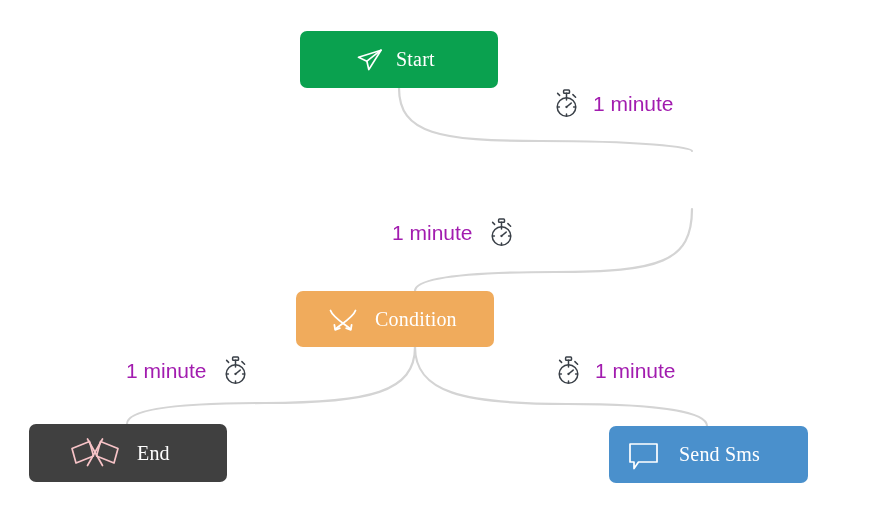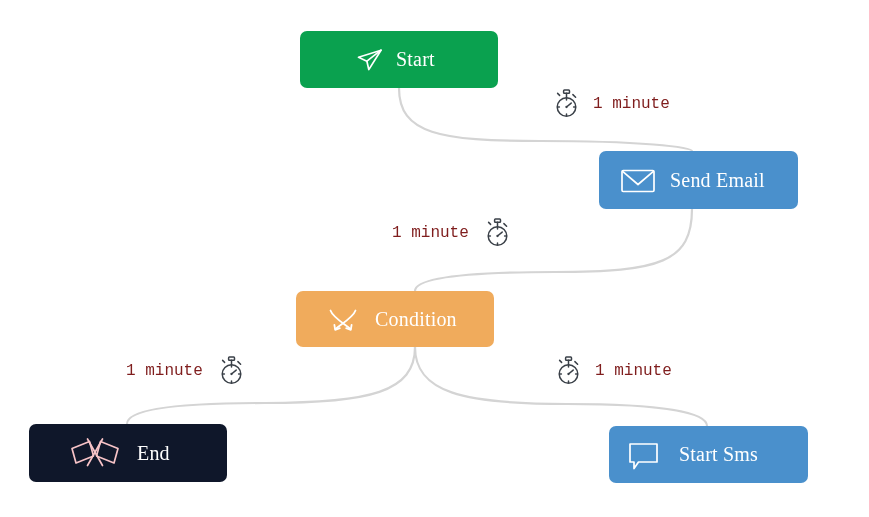--- a/index.html
+++ b/index.html
@@ -51,41 +51,41 @@
     font-family: "Liberation Serif", serif;
     font-size: 20px;
     font-weight: 400;
     letter-spacing: 0.2px;
     white-space: nowrap;
   }
 
   #node-start       { left: 300px; top: 31px;  width: 198px; height: 57px; background: #0aa14f; }
   #node-send-email  { left: 599px; top: 151px; width: 199px; height: 58px; background: #4a90cc; }
   #node-condition   { left: 296px; top: 291px; width: 198px; height: 56px; background: #f0ab5c; }
-  #node-end         { left: 29px;  top: 424px; width: 198px; height: 58px; background: #0f172a; }
+  #node-end         { left: 29px;  top: 424px; width: 198px; height: 58px; background: #404040; }
   #node-send-sms    { left: 609px; top: 426px; width: 199px; height: 57px; background: #4a90cc; }
 
   #node-start      .node-icon { margin-left: 54px; margin-right: 10px; }
   #node-send-email .node-icon { margin-left: 20px; margin-right: 13px; }
   #node-condition  .node-icon { margin-left: 29px; margin-right: 14px; }
   #node-end        .node-icon { margin-left: 38px; margin-right: 14px; }
   #node-send-sms   .node-icon { margin-left: 17px; margin-right: 17px; }
 
   
   .edge-label {
     position: absolute;
     display: flex;
     align-items: center;
     z-index: 4;
     white-space: nowrap;
   }
   .edge-label-text {
-    color: #7f1d1d;
-    font-family: Liberation Mono, monospace;
-    font-size: 16px;
+    color: #a21caf;
+    font-family: Liberation Sans, sans-serif;
+    font-size: 21px;
     line-height: 1;
   }
   .stopwatch-icon {
     display: inline-flex;
     align-items: center;
     justify-content: center;
     flex: 0 0 auto;
   }
   .edge-label.icon-first  .stopwatch-icon { margin-right: 12px; }
   .edge-label.icon-last   .stopwatch-icon { margin-left:  14px; }
@@ -116,29 +116,20 @@
   <div class="node" id="node-start">
     <span class="node-icon">
       <svg width="32" height="32" viewBox="0 0 32 32" fill="none" stroke="#ffffff" stroke-width="1.7" stroke-linecap="round" stroke-linejoin="round">
         <path d="M4.5 13.3 L27 6.2 L14.8 25.6 L12.9 17.2 Z"></path>
         <path d="M27 6.2 L12.9 17.2"></path>
       </svg>
     </span>
     <span class="node-label">Start</span>
   </div>
 
-  <div class="node" id="node-send-email">
-    <span class="node-icon">
-      <svg width="38" height="34" viewBox="0 0 38 34" fill="none" stroke="#ffffff" stroke-width="1.7" stroke-linecap="round" stroke-linejoin="round">
-        <rect x="3" y="7.5" width="32" height="21" rx="1.2"></rect>
-        <path d="M3.6 8.4 L19 21.5 L34.4 8.4"></path>
-      </svg>
-    </span>
-    <span class="node-label">Send Email</span>
-  </div>
 
   <div class="node" id="node-condition">
     <span class="node-icon">
       <svg width="36" height="32" viewBox="0 0 36 32" fill="none" stroke="#ffffff" stroke-width="1.8" stroke-linecap="round" stroke-linejoin="round">
         <path d="M5.5 7.5 C8 14.5 19 20.5 25.5 26"></path>
         <path d="M30.5 7.5 C28 14.5 17 20.5 10.5 26"></path>
         <path d="M21.2 25.2 L25.8 26.8 L26.6 21.8"></path>
         <path d="M14.8 25.2 L10.2 26.8 L9.4 21.8"></path>
       </svg>
     </span>
@@ -156,21 +147,21 @@
     </span>
     <span class="node-label">End</span>
   </div>
 
   <div class="node" id="node-send-sms">
     <span class="node-icon">
       <svg width="36" height="34" viewBox="0 0 36 34" fill="none" stroke="#ffffff" stroke-width="1.7" stroke-linecap="round" stroke-linejoin="round">
         <path d="M4 6 L31 6 L31 24 L12.5 24 L8 30.5 L8 24 L4 24 Z"></path>
       </svg>
     </span>
-    <span class="node-label">Start Sms</span>
+    <span class="node-label">Send Sms</span>
   </div>
 
   <div class="edge-label icon-first" id="label-start-email">
     <span class="stopwatch-icon">
       <svg width="29" height="31" viewBox="0 0 29 31" fill="none" stroke="#3a4048" stroke-width="1.5" stroke-linecap="round" stroke-linejoin="round">
         <circle cx="14.5" cy="19" r="9.3"></circle>
         <rect x="11.6" y="2.1" width="5.9" height="3.2" rx="0.8"></rect>
         <path d="M14.5 5.3 L14.5 9.7"></path>
         <path d="M20.9 6.6 L23.6 9.2"></path>
         <path d="M5.6 5.4 L7.6 7.4"></path>

